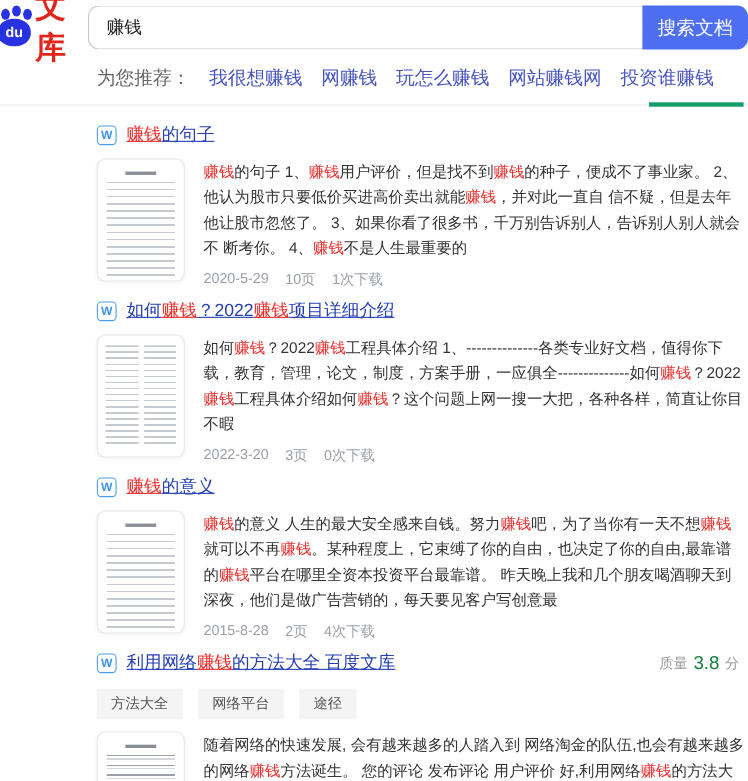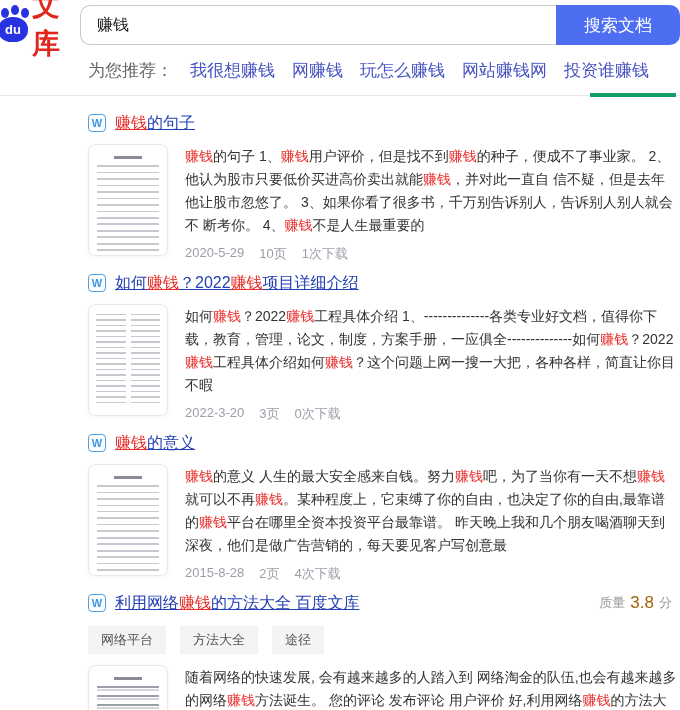--- a/index.html
+++ b/index.html
@@ -24,41 +24,41 @@
     display:flex; align-items:center; justify-content:center;
   }
   .wk { color:#e1251b; font-size:28px; font-weight:700; letter-spacing:1px; }
   .searchbar { display:flex; flex:1; height:40px; }
   .search-input {
     flex:1; min-width:0; border:1px solid #c9c9c9; border-right:none;
     border-radius:10px 0 0 10px; padding:0 16px; font-size:16px; color:#222;
     outline:none; font-family:"Liberation Sans", sans-serif;
   }
   .search-btn {
-    width:124px; background:#4e6ef2; color:#fff; font-size:17px; border:none;
+    width:96px; background:#4e6ef2; color:#fff; font-size:17px; border:none;
     border-radius:0 10px 10px 0; cursor:pointer; font-family:"Liberation Sans", sans-serif;
   }
   .suggest { margin:13px 0 0 88px; font-size:17px; color:#666; display:flex; gap:17px; align-items:center; }
   .suggest a { color:#4754c0; text-decoration:none; cursor:pointer;font-family:Liberation Mono, monospace; }
   .header-divider { margin-top:13px; height:1px; background:#e9e9e9; position:relative; }
   .tab-indicator { position:absolute; right:4px; bottom:-1px; width:86px; height:4px; background:#149e67; }
   
   main { padding:17px 2px 0 88px; }
   .result { margin-bottom:10px; }
   .title-row { display:flex; align-items:center; gap:9px; }
   .doc-icon {
     width:18px; height:18px; flex-shrink:0; border:1.5px solid #4d9fe3; border-radius:4px;
     color:#3e97e6; font-size:11px; font-weight:700;
     display:flex; align-items:center; justify-content:center; background:#fdfeff;
   }
   .title { font-size:16px; color:#2440b3; cursor:pointer; line-height:20px; }
   .title span { text-decoration:underline; }
   .title .hl { color:#e9302d; }
   .quality { margin-left:auto; color:#9a9a9a; font-size:13px; display:flex; align-items:center; gap:5px; padding-right:6px; }
-  .quality .score { color:#a16207; font-size:17px; }
+  .quality .score { color:#15803d; font-size:17px; }
   .tags { display:flex; gap:14px; margin:13px 0 10px; }
   .tag { background:#f4f4f4; color:#555; font-size:13px; padding:5px 13px; cursor:pointer; }
   .body-row { display:flex; gap:17px; margin-top:11px; }
   .text-col { flex:1; min-width:0; }
   .snippet { font-size:14px; line-height:23px; color:#333; margin-top:1px; }
   .snippet .hl { color:#e9302d; }
   .meta-row { margin-top:8px; font-size:13px; color:#9b9ea8; display:flex; gap:15px; align-items:flex-start; }
   
   .thumb {
     width:80px; height:112px; flex-shrink:0; border:1px solid #e7e7e7; border-radius:8px;
@@ -176,22 +176,22 @@
     <div class="title-row">
       <span class="doc-icon">W</span>
       <a class="title"><span>利用网络</span><span class="hl">赚钱</span><span>的方法大全 百度文库</span></a>
       <span class="quality">
         <span>质量</span>
         <span class="score">3.8</span>
         <span>分</span>
       </span>
     </div>
     <div class="tags">
+      <span class="tag">方法大全</span>
       <span class="tag">网络平台</span>
-      <span class="tag">方法大全</span>
       <span class="tag">途径</span>
     </div>
     <div class="body-row">
       <div class="thumb v4">
         <div class="t-title"></div>
           <div class="t-lines"></div>
       </div>
       <div class="text-col">
         <p class="snippet"><span>随着网络的快速发展, 会有越来越多的人踏入到 网络淘金的队伍,也会有越来越多的网络</span><span class="hl">赚钱</span><span>方法诞生。 您的评论 发布评论 用户评价 好,利用网络</span><span class="hl">赚钱</span><span>的方法大全 2018-06-18 05:59:50 很详细,利用网络</span></p>
 

